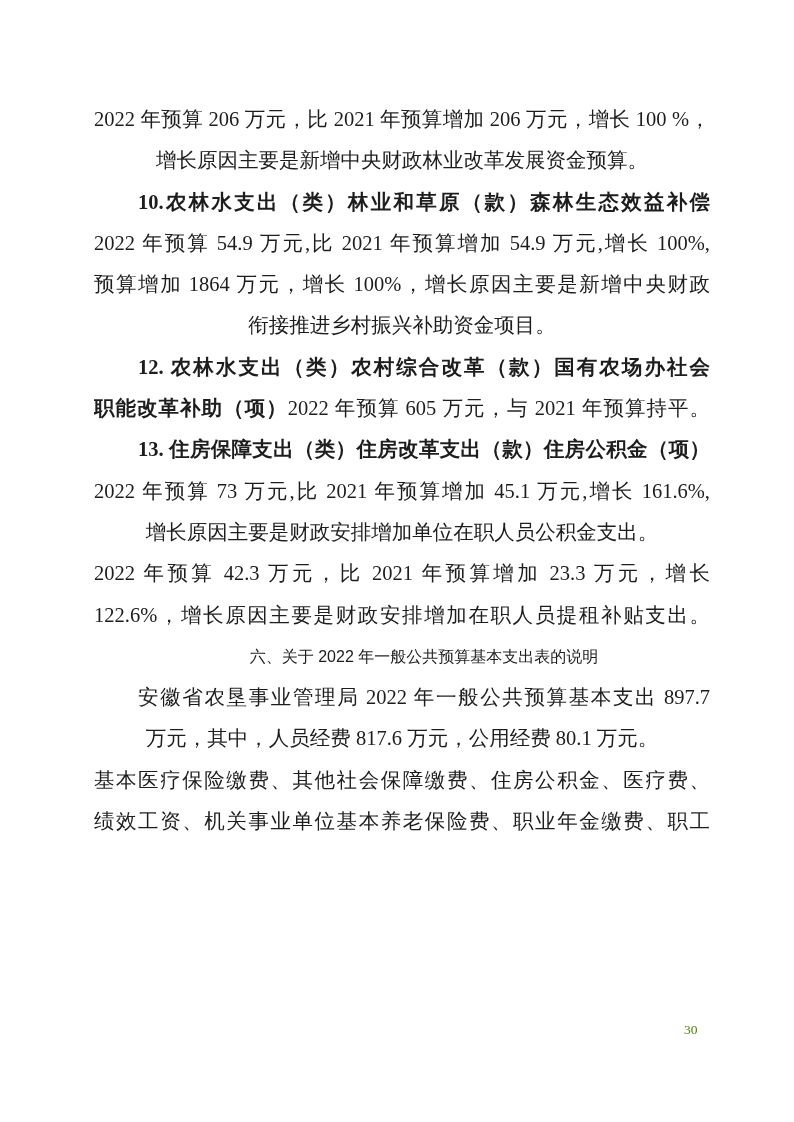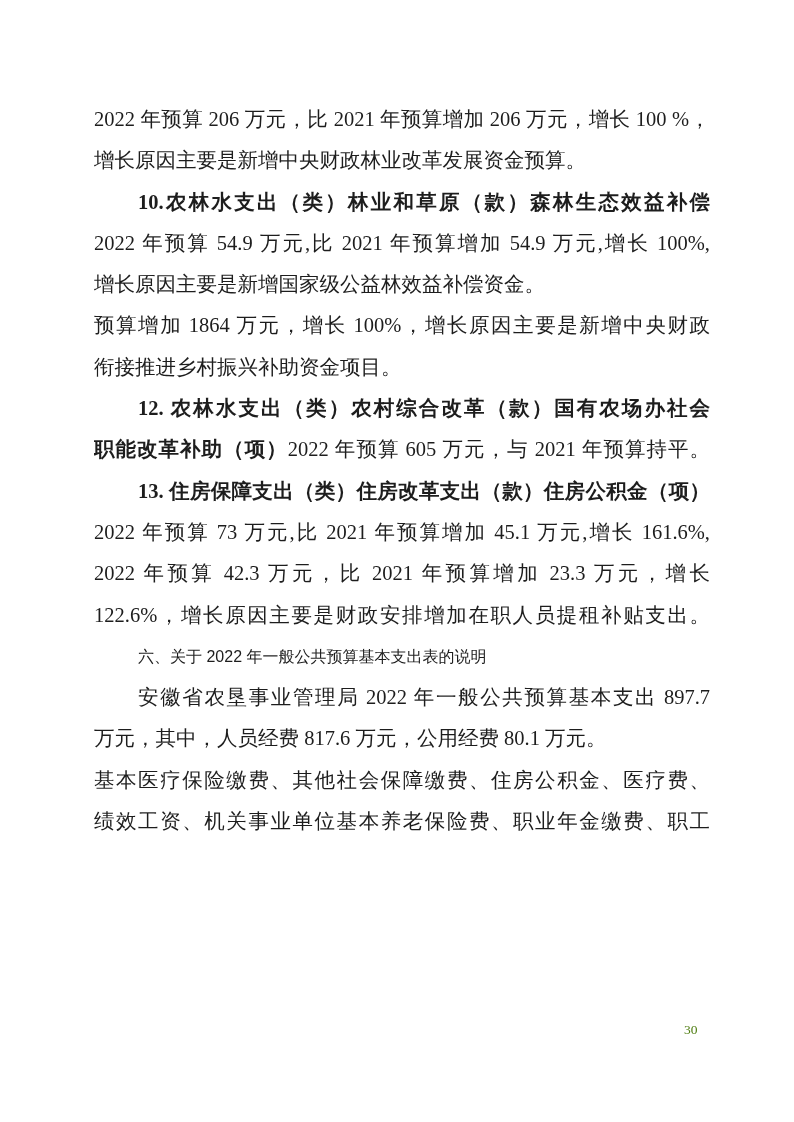--- a/index.html
+++ b/index.html
@@ -21,21 +21,21 @@
   .content {
     position: absolute;
     left: 94px;
     top: 99px;
     width: 616px;
   }
   .line {
     height: 41.3px;
     line-height: 41.3px;
     font-size: 20.5px;
-    text-align: left;
+    text-align: center;
     overflow: hidden;
     white-space: normal;
   }
   
   .j {
     text-align: justify;
     text-align-last: justify;
   }
   
   .ind {
@@ -64,30 +64,30 @@
 <body>
 
 <div class="page">
   <div class="content">
 
     <div class="line j"><span class="b"></span><span>2022 年预算 206 万元，比 2021 年预算增加 206 万元，增长 100 %，</span></div>
     <div class="line"><span class="b"></span><span>增长原因主要是新增中央财政林业改革发展资金预算。</span></div>
 
     <div class="line j ind"><span class="b">10.农林水支出（类）林业和草原（款）森林生态效益补偿（项）</span><span></span></div>
     <div class="line j"><span class="b"></span><span>2022 年预算 54.9 万元,比 2021 年预算增加 54.9 万元,增长 100%,</span></div>
-    <div class="line"><span class="b"></span><span>增长原因主要是新增国家级公益林效益补偿资金。</span></div>
 
     <div class="line j"><span class="b"></span><span>预算增加 1864 万元，增长 100%，增长原因主要是新增中央财政</span></div>
     <div class="line"><span class="b"></span><span>衔接推进乡村振兴补助资金项目。</span></div>
 
     <div class="line j ind"><span class="b">12. 农林水支出（类）农村综合改革（款）国有农场办社会</span><span></span></div>
     <div class="line j"><span class="b">职能改革补助（项）</span><span>2022 年预算 605 万元，与 2021 年预算持平。</span></div>
 
     <div class="line j ind"><span class="b">13. 住房保障支出（类）住房改革支出（款）住房公积金（项）</span><span></span></div>
     <div class="line j"><span class="b"></span><span>2022 年预算 73 万元,比 2021 年预算增加 45.1 万元,增长 161.6%,</span></div>
+    <div class="line"><span class="b"></span><span>增长原因主要是财政安排增加单位在职人员公积金支出。</span></div>
 
     <div class="line j"><span class="b"></span><span>2022 年预算 42.3 万元，比 2021 年预算增加 23.3 万元，增长</span></div>
     <div class="line j"><span class="b"></span><span>122.6%，增长原因主要是财政安排增加在职人员提租补贴支出。</span></div>
 
     <div class="line ind hd"><span>六、关于 2022 年一般公共预算基本支出表的说明</span></div>
 
     <div class="line j ind"><span class="b"></span><span>安徽省农垦事业管理局 2022 年一般公共预算基本支出 897.7</span></div>
     <div class="line"><span class="b"></span><span>万元，其中，人员经费 817.6 万元，公用经费 80.1 万元。</span></div>
 
     <div class="line j"><span class="b"></span><span>基本医疗保险缴费、其他社会保障缴费、住房公积金、医疗费、</span></div>

